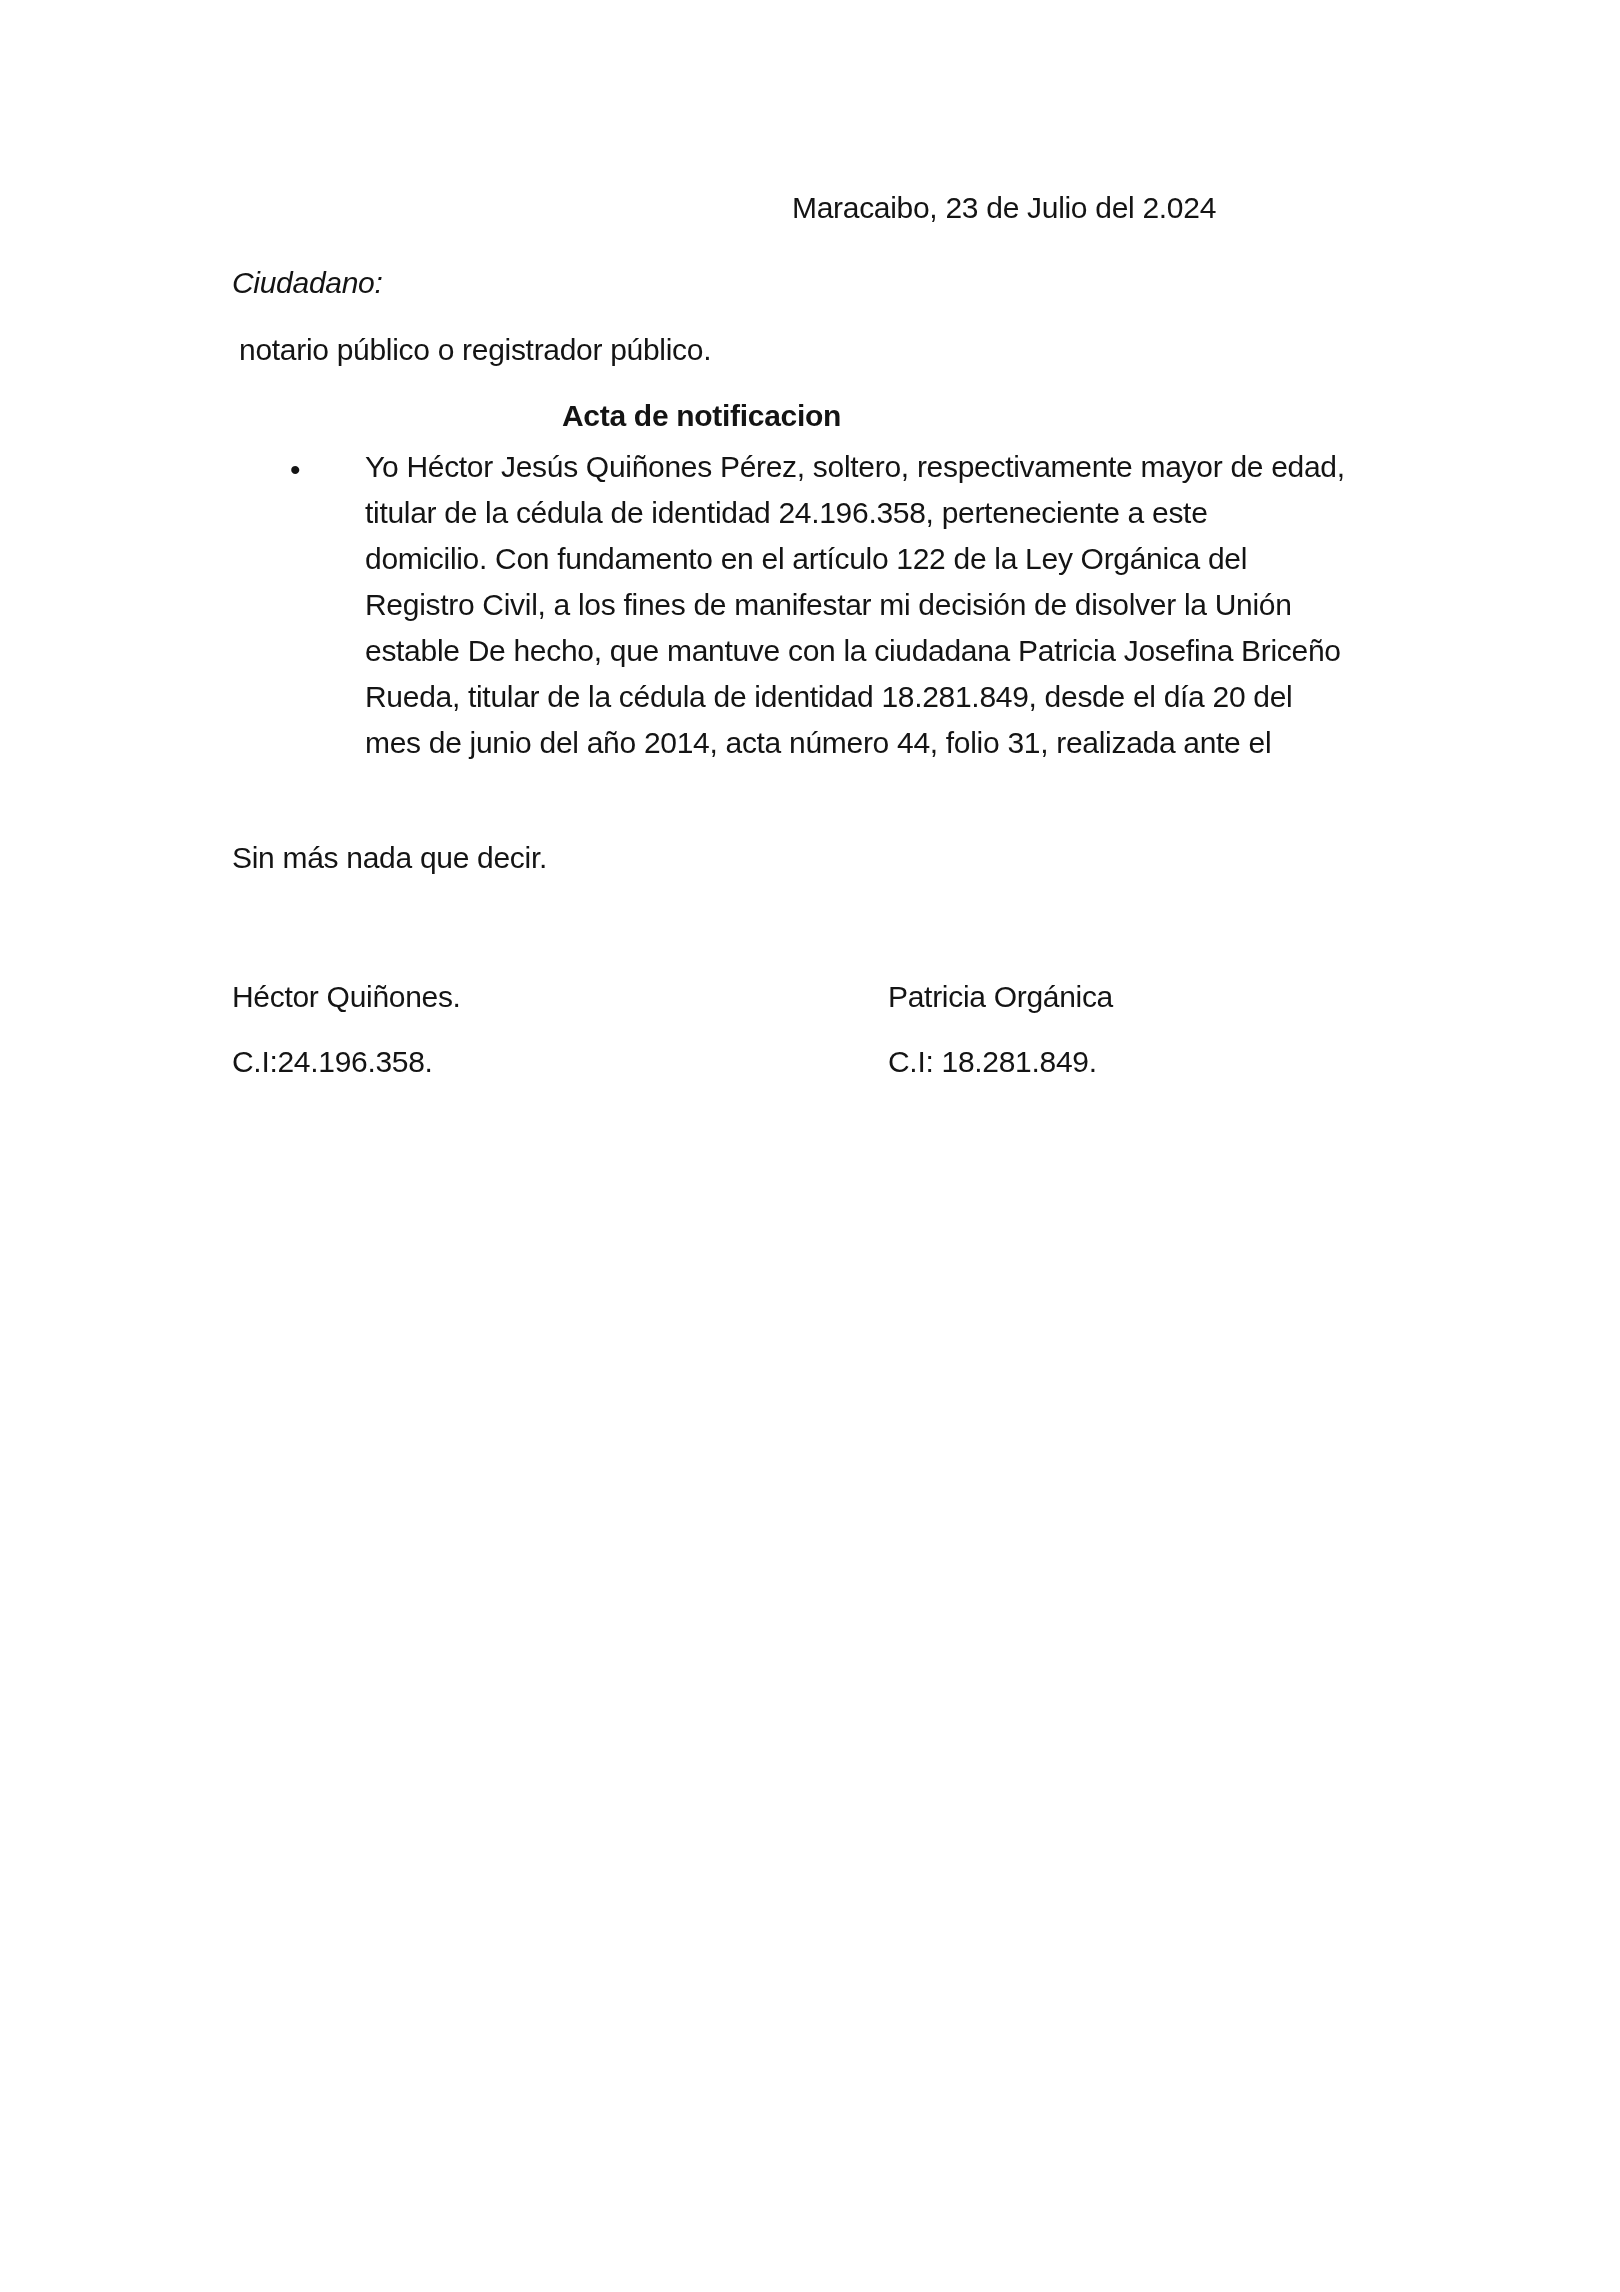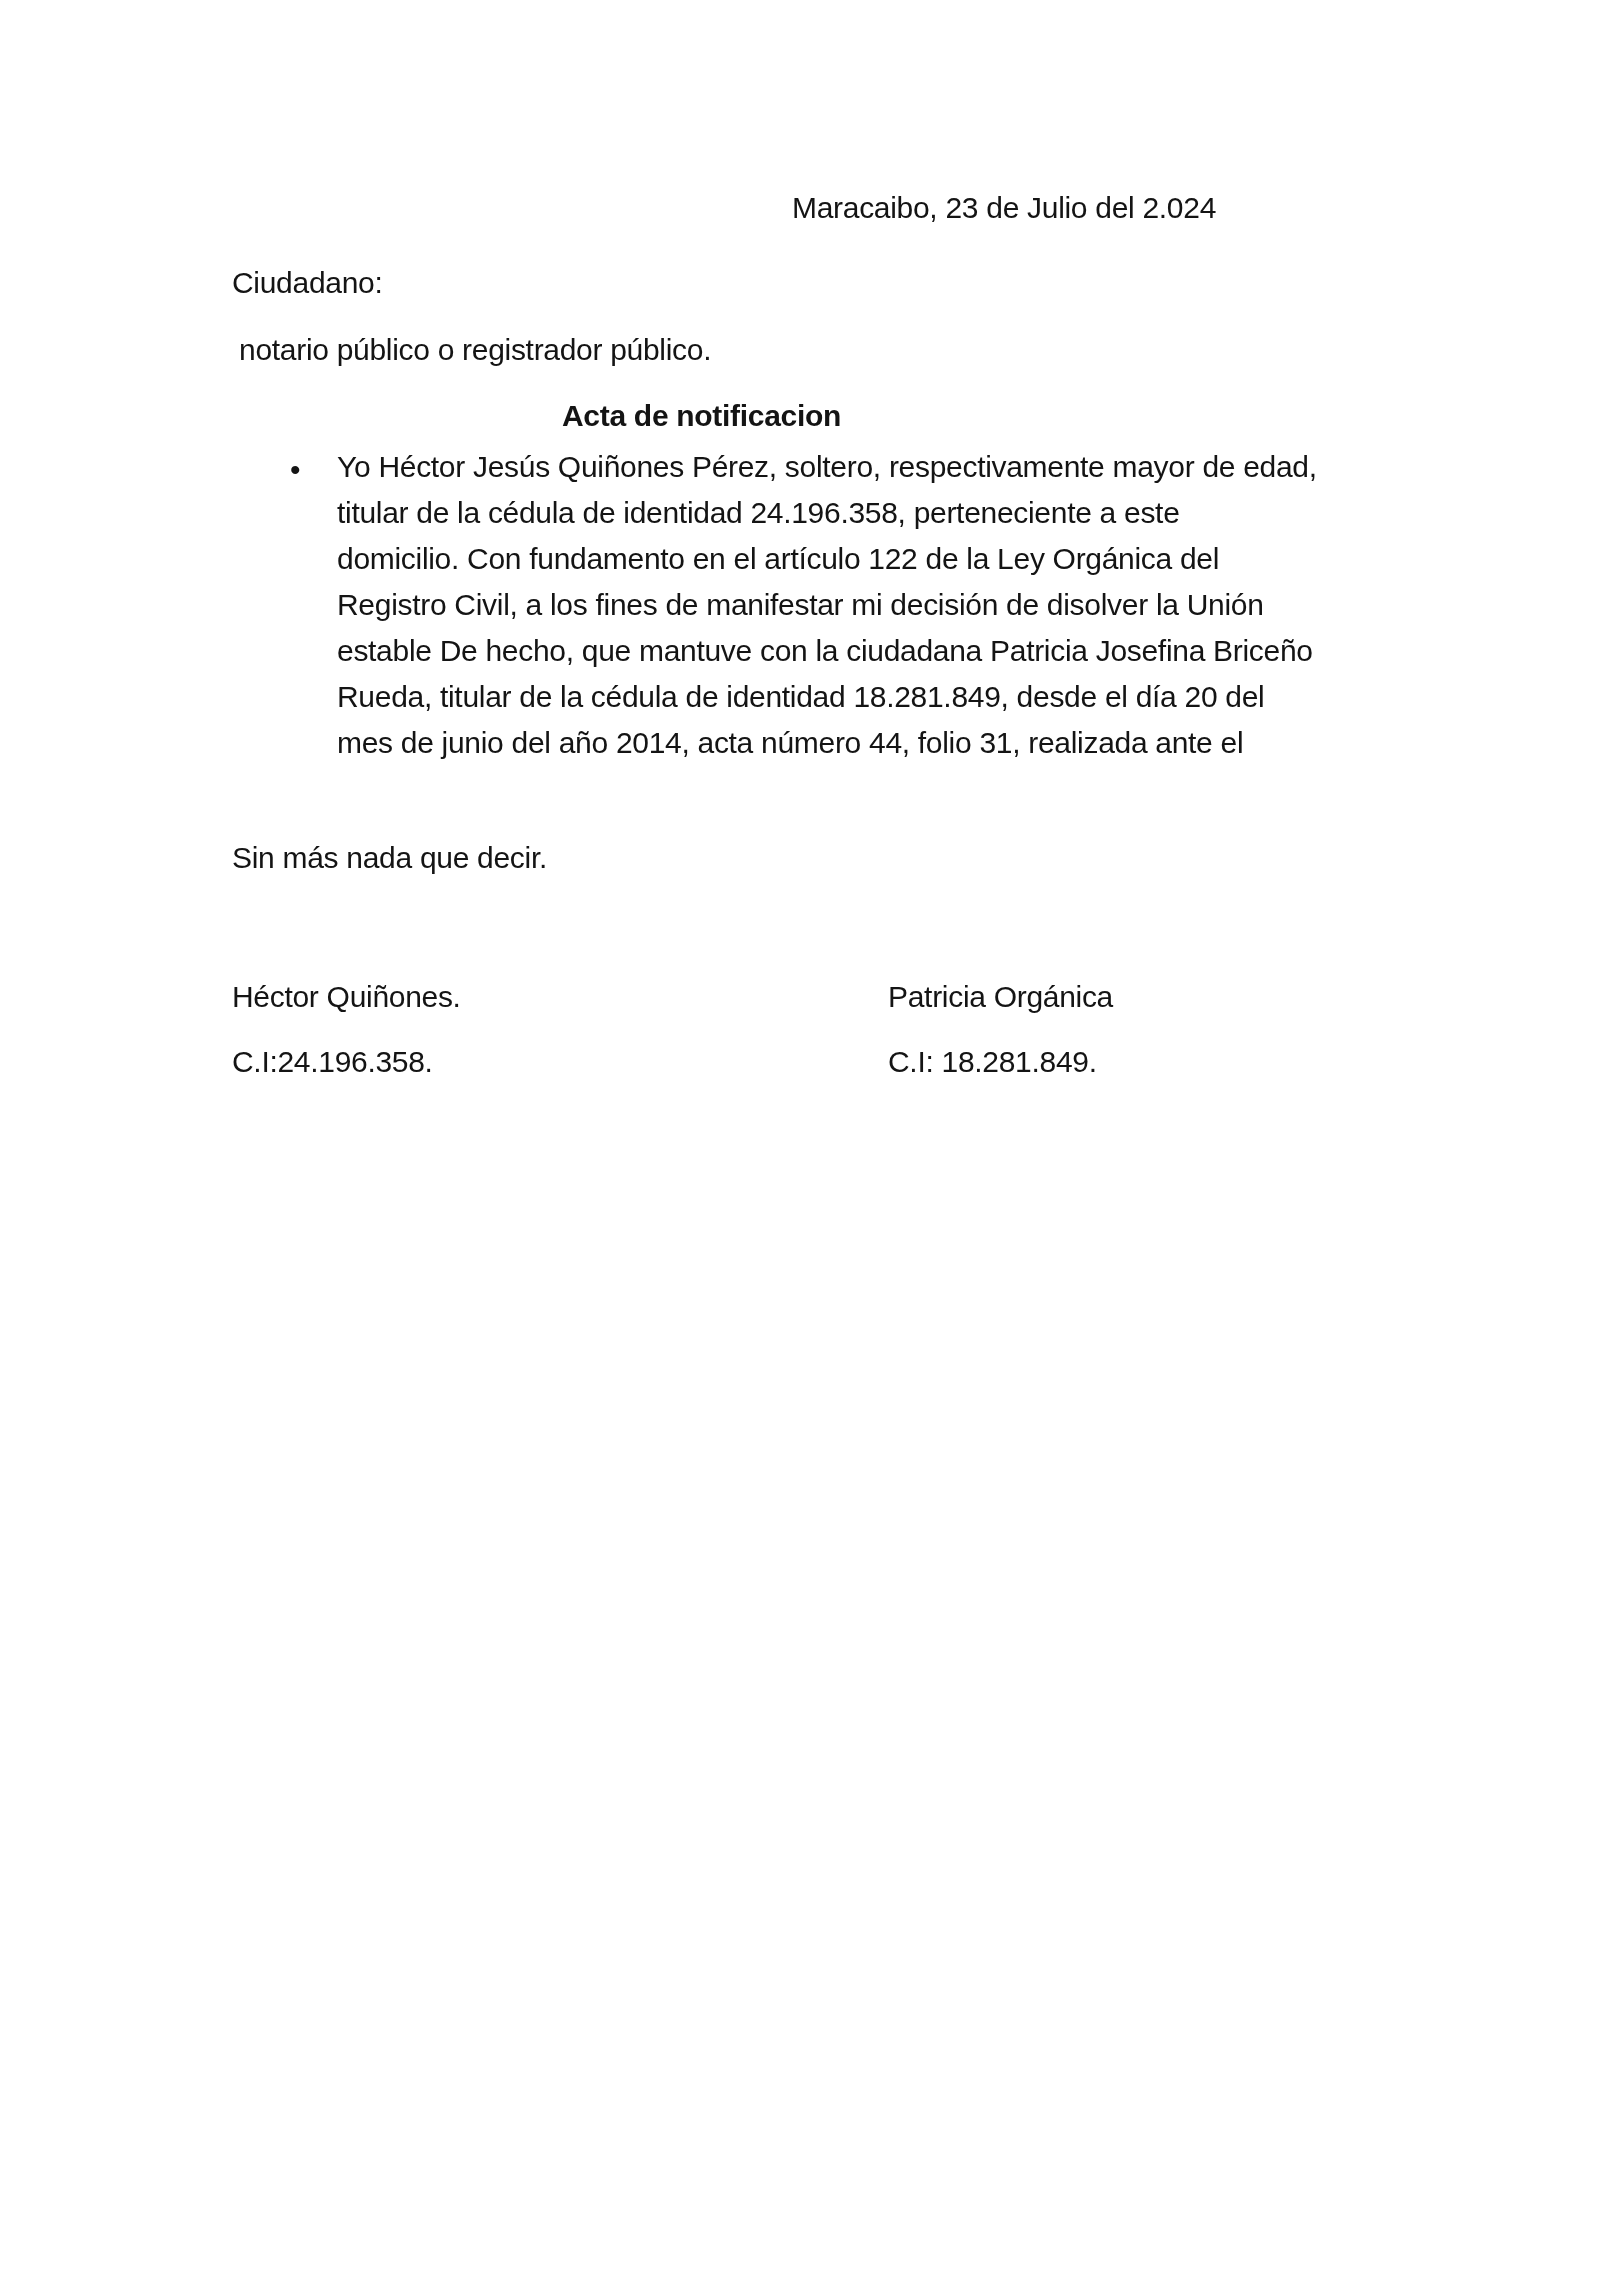--- a/index.html
+++ b/index.html
@@ -17,29 +17,30 @@
     letter-spacing: -0.3px;
     color: #141414;
     overflow: hidden;
   }
   .abs {
     position: absolute;
     white-space: pre;
     line-height: 39px;
   }
   .date       { top: 188px;  left: 792px; }
-  .recipient  { top: 263px;  left: 232px; }
+  .recipient  { top: 263px;  left: 232px; font-style: italic; }
   .recipient-role { top: 330px; left: 239px; }
   .doc-title  { top: 396px;  left: 562px; font-weight: bold; }
   .bullet     { top: 447px;  left: 290px; line-height: 46px; }
   .body-lines { position: absolute; top: 444px; left: 337px; }
   .body-lines .bline {
     height: 46px;
     line-height: 46px;
     white-space: pre;
+    margin-left: 28px;
   }
   .closing    { top: 838px;  left: 232px; }
   .sig-name-left  { top: 977px;  left: 232px; }
   .sig-name-right { top: 977px;  left: 888px; }
   .sig-id-left    { top: 1042px; left: 232px; }
   .sig-id-right   { top: 1042px; left: 888px; text-align: right; }
 </style>
 </head>
 <body>
 

